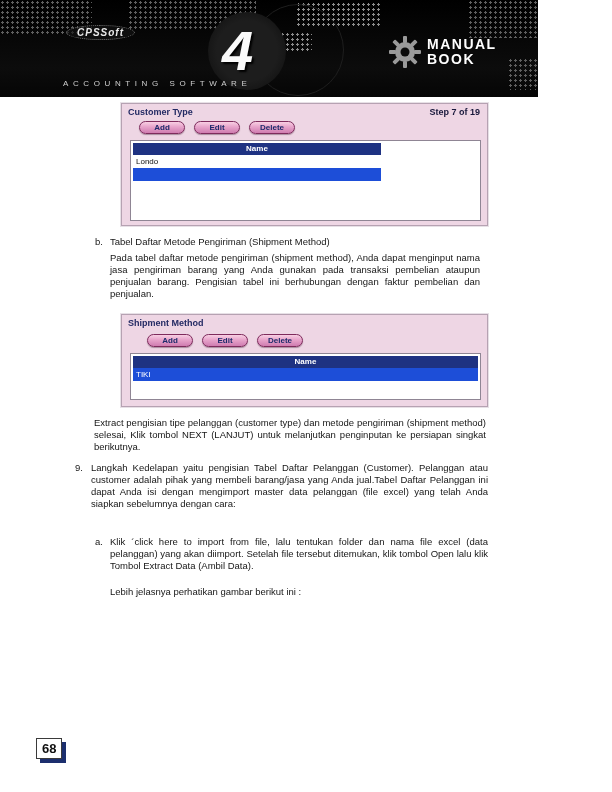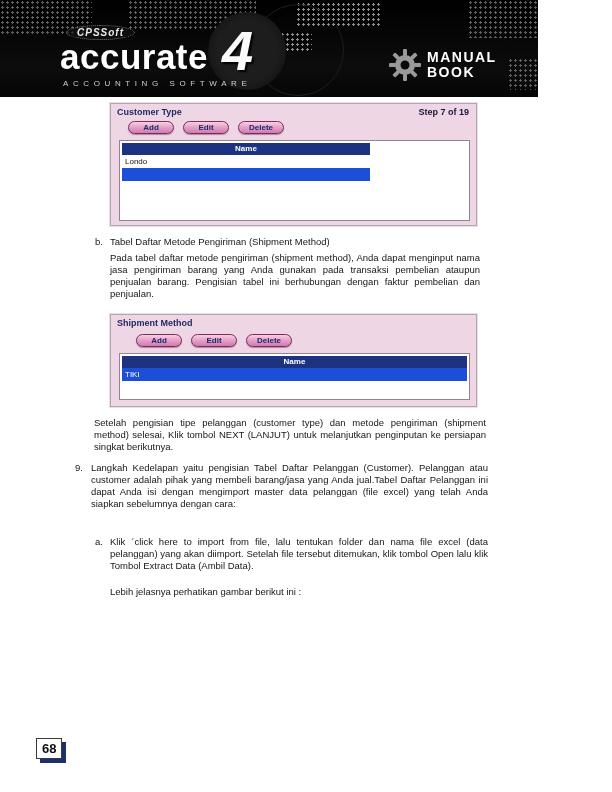--- a/index.html
+++ b/index.html
@@ -23,27 +23,27 @@
   .ring2 { position:absolute; left:252px; top:4px; width:92px; height:92px; border-radius:50%;
            border:1px solid #1e1e1e; }
   .cpssoft { position:absolute; left:66px; top:25px; color:#e9e9e9; font-size:10px; font-weight:bold;
              font-style:italic; letter-spacing:1px; border:1px dotted #7a7a7a; border-radius:50%;
              padding:1px 10px; background:rgba(18,18,18,.65); }
   .accurate { position:absolute; left:60px; top:37px; color:#ffffff; font-size:35px; font-weight:bold;
               letter-spacing:0.5px; }
   .big4 { position:absolute; left:222px; top:18px; color:#fafafa; font-size:56px; font-weight:bold;
           font-style:italic; text-shadow:2px 2px 2px #000; }
   .tagline { position:absolute; left:63px; top:79px; color:#cfcfcf; font-size:8px; letter-spacing:4.6px; }
-  .manual { position:absolute; left:388px; top:48px; display:flex; align-items:center; gap:5px; }
+  .manual { position:absolute; left:388px; top:35px; display:flex; align-items:center; gap:5px; }
   .manual .gear-wrap { width:34px; height:34px; }
   .manual-text { color:#ffffff; font-weight:bold; font-size:14px; letter-spacing:1.5px; line-height:15px; }
 
   
   .fig { position:absolute; background:#eed6e4; border:1px solid #b6a2b2;
-         box-shadow:0 0 0 1px #e7e0e6; }
+         box-shadow:0 0 0 1px #e7e0e6;margin-left:11px; }
   .fig1 { left:110px; top:103px; width:367px; height:123px; }
   .fig2 { left:110px; top:314px; width:367px; height:93px; }
   .fig-title { position:absolute; left:6px; top:3px; color:#232a63; font-weight:bold; font-size:9px; }
   .fig-step  { position:absolute; right:7px; top:3px; color:#18183b; font-weight:bold; font-size:9px; }
   .btnrow { position:absolute; display:flex; gap:9px; }
   .btnrow1 { left:17px; top:17px; }
   .btnrow2 { left:25px; top:19px; }
   .pill { min-width:46px; height:13px; border:1px solid #7e2b5c; border-radius:7px;
           background:linear-gradient(180deg,#f8cfe3 0%, #e7a3ca 45%, #cf7cb0 100%);
           color:#1d2a6b; font-weight:bold; font-size:8px; text-align:center; line-height:11px;
@@ -87,21 +87,20 @@
   <div class="hdr">
     <div class="dots d1"></div>
     <div class="dots d2"></div>
     <div class="dots light d3"></div>
     <div class="dots d4"></div>
     <div class="dots d5"></div>
     <div class="dots light d6"></div>
     <div class="ring2"></div>
     <div class="ring"></div>
     <div class="cpssoft">CPSSoft</div>
-    <div class="accurate">accurate</div>
     <div class="big4">4</div>
     <div class="tagline">ACCOUNTING SOFTWARE</div>
     <div class="manual">
       <span class="gear-wrap">
         <svg width="34" height="34" viewBox="0 0 34 34">
           <g fill="#9a9a9a">
             <rect x="15" y="1" width="4" height="7" rx="1"></rect>
             <rect x="15" y="26" width="4" height="7" rx="1"></rect>
             <rect x="1" y="15" width="7" height="4" rx="1"></rect>
             <rect x="26" y="15" width="7" height="4" rx="1"></rect>
@@ -146,21 +145,21 @@
       <div class="pill">Add</div>
       <div class="pill">Edit</div>
       <div class="pill">Delete</div>
     </div>
     <div class="tbl tbl2">
       <div class="colhead colhead2">Name</div>
       <div class="trow selected trow3">TIKI</div>
     </div>
   </div>
 
-  <div class="bt para-next">Setelah pengisian tipe pelanggan (customer type) dan metode pengiriman (shipment method) selesai, Klik tombol NEXT (LANJUT) untuk melanjutkan penginputan ke persiapan singkat berikutnya.</div>
+  <div class="bt para-next">Extract pengisian tipe pelanggan (customer type) dan metode pengiriman (shipment method) selesai, Klik tombol NEXT (LANJUT) untuk melanjutkan penginputan ke persiapan singkat berikutnya.</div>
 
   <div class="lbl lbl-9">9.</div>
   <div class="bt para-9">Langkah Kedelapan yaitu pengisian Tabel Daftar Pelanggan (Customer). Pelanggan atau customer adalah pihak yang membeli barang/jasa yang Anda jual.Tabel Daftar Pelanggan ini dapat Anda isi dengan mengimport master data pelanggan (file excel) yang telah Anda siapkan sebelumnya dengan cara:</div>
 
   <div class="lbl lbl-a">a.</div>
   <div class="bt para-a">Klik ´click here to import from file, lalu tentukan folder dan nama file excel (data pelanggan) yang akan diimport. Setelah file tersebut ditemukan, klik tombol Open lalu klik Tombol Extract Data (Ambil Data).</div>
   <div class="bt para-a2">Lebih jelasnya perhatikan gambar berikut ini :</div>
 
   <div class="pagenum">68</div>
 

